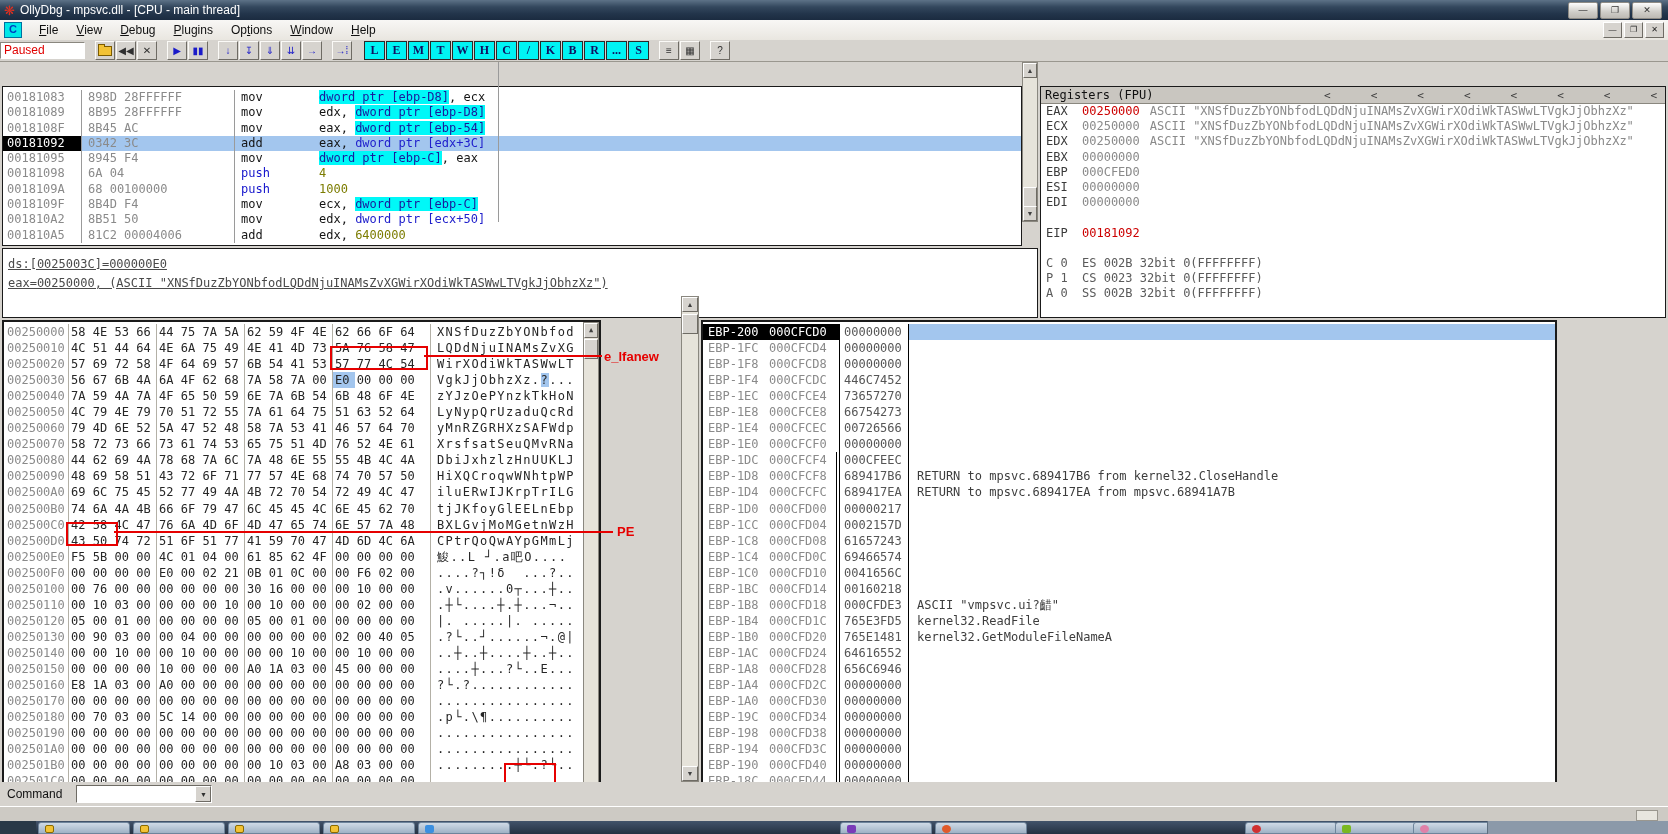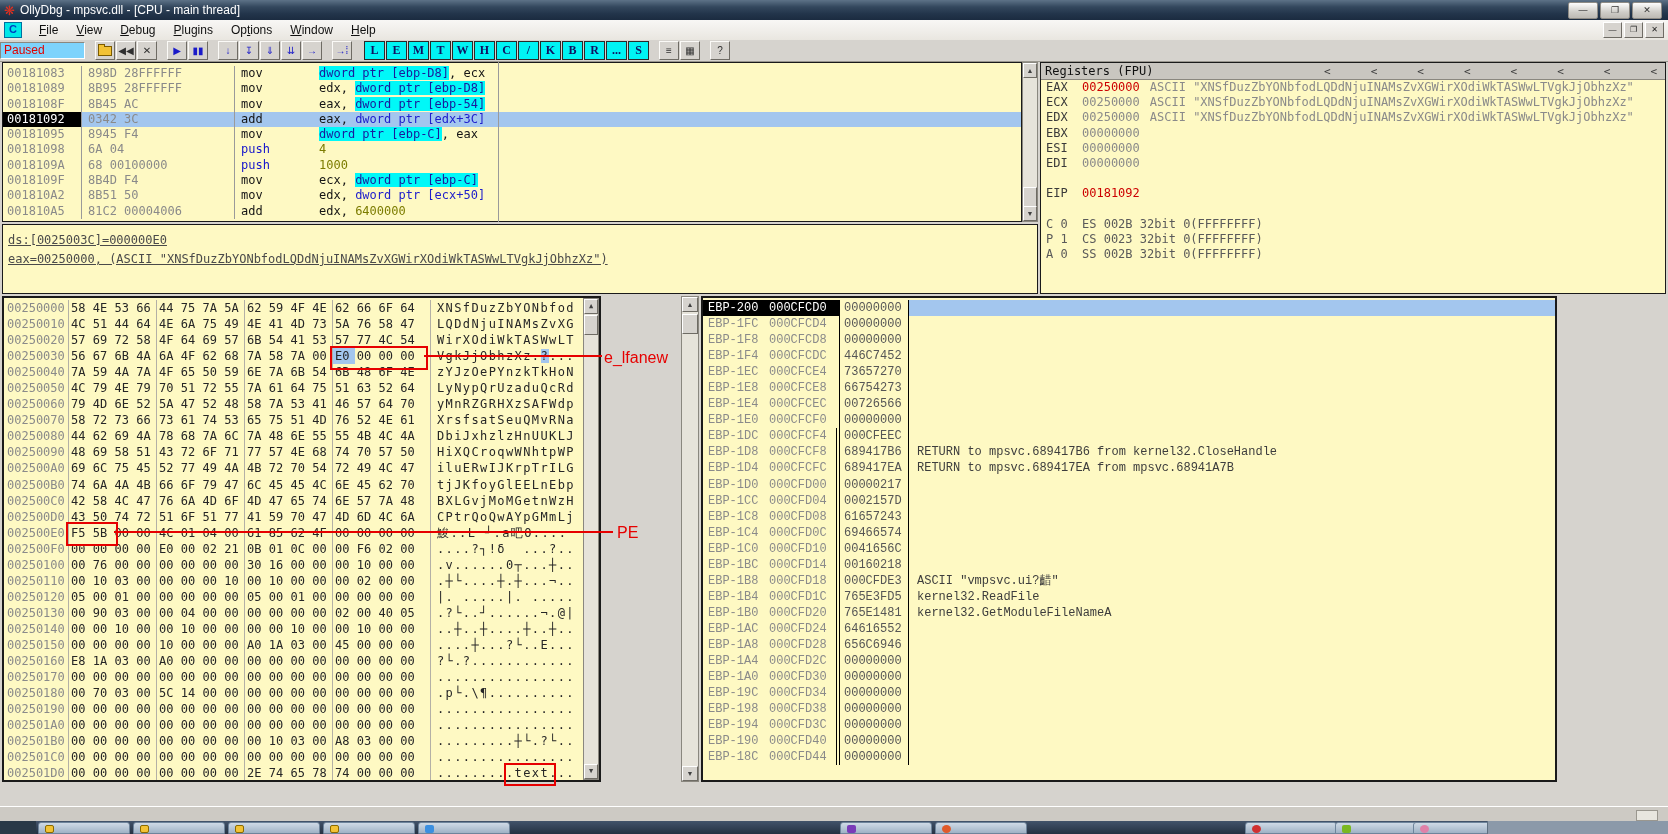--- a/index.html
+++ b/index.html
@@ -23,37 +23,37 @@
     font-weight:bold;text-align:center;line-height:13px;margin:0 8px 0 4px;font-size:11px;}
   .menu-item{padding:2px 9px;color:#101010;}
   .menu-item .u{text-decoration:underline;}
   .mdi-buttons{margin-left:auto;display:flex;gap:2px;padding-right:4px;}
   .mdi-btn{width:17px;height:14px;background:#d6d3ce;border:1px solid #fff;
     border-right-color:#6e6b64;border-bottom-color:#6e6b64;font-size:8px;color:#222;
     text-align:center;line-height:13px;}
   
   .toolbar{position:absolute;left:0;top:40px;width:1668px;height:21px;background:#d6d3ce;
     border-bottom:1px solid #9a978f;display:flex;align-items:center;}
-  .paused-box{width:80px;height:15px;background:#7dd3fc;border:1px solid #8a877f;
+  .paused-box{width:80px;height:15px;background:#ffffff;border:1px solid #8a877f;
     border-right-color:#fff;border-bottom-color:#fff;color:#e00000;padding-left:3px;line-height:14px;}
   .tbtn{width:18px;height:17px;margin-left:1px;background:#d6d3ce;border:1px solid #fbfaf7;
     border-right-color:#6e6b64;border-bottom-color:#6e6b64;display:flex;align-items:center;
     justify-content:center;color:#1a1ac8;font-size:10px;}
   .tbtn.gap{margin-left:10px;}
   .tbtn.dark{color:#303030;}
   .letterbtn{width:19px;height:17px;margin-left:1px;background:#00f4f4;border:1px solid #2a2a2a;
     color:#101060;font-family:"Liberation Serif",serif;font-weight:bold;font-size:12px;
     display:flex;align-items:center;justify-content:center;}
   .letterbtn:first-of-type{margin-left:12px;}
   .icon-folder{display:inline-block;width:12px;height:8px;background:#f2c235;border:1px solid #7c5c00;
     position:relative;}
   .icon-folder::before{content:"";position:absolute;left:-1px;top:-3px;width:5px;height:2px;
     background:#f2c235;border:1px solid #7c5c00;border-bottom:none;}
   
-  .pane{position:absolute;background:#fef9c3;overflow:hidden;}
+  .pane{position:absolute;background:#ffffff;overflow:hidden;margin-top:24px;}
   .disasm-pane{left:2px;top:62px;width:1020px;height:160px;border:1px solid #1a1a1a;padding-top:3px;box-sizing:border-box;}
   .d-row{display:flex;height:15.3px;line-height:15.3px;white-space:pre;}
   .d-addr{width:74px;padding-left:4px;color:#8a8a8a;border-right:1px solid #9a9a9a;}
   .d-bytes{width:146px;padding-left:6px;color:#8a8a8a;border-right:1px solid #9a9a9a;}
   .d-mnem{width:78px;padding-left:6px;}
   .d-ops{flex:1;}
   .d-row.sel{background:#a3c6ee;}
   .d-row.sel .d-addr{background:#000;color:#fff;}
   .c-k{color:#141414;} .c-b{color:#2020cc;} .c-n{color:#7c7c00;}
   .c-hl{background:#00f8f8;color:#1a1a9c;}
@@ -87,35 +87,35 @@
   .h-addr{width:64px;padding-left:3px;color:#8a8a8a;box-sizing:border-box;}
   .h-group{width:88px;display:flex;border-left:1px solid #b3b0a6;box-sizing:border-box;}
   .h-byte{width:22px;color:#262626;padding-left:2px;box-sizing:border-box;}
   .h-byte.sel{background:#a3c6ee;}
   .h-ascii{margin-left:10px;border-left:1px solid #b3b0a6;padding-left:6px;color:#262626;
     letter-spacing:1.4px;white-space:pre;}
   .ascii-sel{background:#a3c6ee;}
   
   .stack-scroll{left:681px;top:296px;width:18px;height:486px;}
   .stack-pane{left:701px;top:296px;width:856px;height:486px;border:2px solid #1a1a1a;box-sizing:border-box;padding-top:2px;}
-  .s-row{display:flex;height:16.05px;line-height:16.05px;white-space:pre;font-family:Liberation Mono, monospace;}
+  .s-row{display:flex;height:16.05px;line-height:16.05px;white-space:pre;}
   .s-left{display:flex;}
   .s-off{width:66px;padding-left:5px;color:#8a8a8a;box-sizing:border-box;}
   .s-addr{width:70px;color:#8a8a8a;}
   .s-val{width:70px;padding-left:4px;color:#555;border-left:1px solid #000;border-right:1px solid #000;
     box-sizing:border-box;position:relative;}
   .s-row.frame .s-val::before{content:"";position:absolute;left:-4px;top:0;bottom:0;width:1px;background:#000;}
   .s-com{flex:1;padding-left:8px;color:#3d3d3d;overflow:hidden;}
   .s-row.sel .s-left{background:#000;}
   .s-row.sel .s-off,.s-row.sel .s-addr{color:#fff;}
   .s-row.sel .s-com{background:#a3c6ee;}
   
   .ann-box{position:absolute;border:2px solid #e60000;background:transparent;}
   .ann-line{position:absolute;height:2px;background:#e60000;}
-  .ann-label{position:absolute;color:#e60000;font-size:16px;font-family:"Liberation Sans",sans-serif;}
+  .ann-label{position:absolute;color:#e60000;font-size:13px;font-family:"Liberation Sans",sans-serif;font-weight:bold;}
   
   .command-bar{position:absolute;left:0;top:782px;width:1668px;height:24px;background:#d6d3ce;
     display:flex;align-items:center;}
   .command-label{margin-left:7px;color:#101010;}
   .combo{margin-left:14px;width:136px;height:18px;background:#fff;border:1px solid #6e6b64;
     border-right-color:#fff;border-bottom-color:#fff;position:relative;box-sizing:border-box;}
   .combo-btn{position:absolute;right:0;top:0;width:16px;height:16px;background:#d6d3ce;
     border:1px solid #fff;border-right-color:#6e6b64;border-bottom-color:#6e6b64;
     font-size:7px;text-align:center;line-height:15px;color:#303030;box-sizing:border-box;}
   .status-bar{position:absolute;left:0;top:806px;width:1668px;height:15px;background:#cdcac4;
@@ -270,20 +270,21 @@
         <span class="chev"></span>
         <span class="chev"></span>
         <span class="chev"></span>
       </span>
     </div>
     <div>
         <div class="r-row"><span class="r-name">EAX</span><span class="r-val red">00250000</span><span class="r-extra">ASCII "XNSfDuzZbYONbfodLQDdNjuINAMsZvXGWirXOdiWkTASWwLTVgkJjObhzXz"</span></div>
         <div class="r-row"><span class="r-name">ECX</span><span class="r-val">00250000</span><span class="r-extra">ASCII "XNSfDuzZbYONbfodLQDdNjuINAMsZvXGWirXOdiWkTASWwLTVgkJjObhzXz"</span></div>
         <div class="r-row"><span class="r-name">EDX</span><span class="r-val">00250000</span><span class="r-extra">ASCII "XNSfDuzZbYONbfodLQDdNjuINAMsZvXGWirXOdiWkTASWwLTVgkJjObhzXz"</span></div>
         <div class="r-row"><span class="r-name">EBX</span><span class="r-val">00000000</span></div>
+        <div class="r-row"><span class="r-name">EBP</span><span class="r-val">000CFED0</span></div>
         <div class="r-row"><span class="r-name">ESI</span><span class="r-val">00000000</span></div>
         <div class="r-row"><span class="r-name">EDI</span><span class="r-val">00000000</span></div>
         <div class="r-gap"></div>
         <div class="r-row"><span class="r-name">EIP</span><span class="r-val red">00181092</span></div>
         <div class="r-gap"></div>
         <div class="r-row"><span class="r-flag">C 0</span><span class="r-seg">ES 002B 32bit 0(FFFFFFFF)</span></div>
         <div class="r-row"><span class="r-flag">P 1</span><span class="r-seg">CS 0023 32bit 0(FFFFFFFF)</span></div>
         <div class="r-row"><span class="r-flag">A 0</span><span class="r-seg">SS 002B 32bit 0(FFFFFFFF)</span></div>
       </div>
   </div>
@@ -369,20 +370,26 @@
   </div>
 
   <div class="ann-box" style="left:330px;top:346px;width:94px;height:20px;"></div>
   <div class="ann-line" style="left:424px;top:355px;width:178px;"></div>
   <div class="ann-label" style="left:604px;top:349px;">e_lfanew</div>
   <div class="ann-box" style="left:66px;top:522px;width:48px;height:20px;"></div>
   <div class="ann-line" style="left:114px;top:531px;width:499px;"></div>
   <div class="ann-label" style="left:617px;top:524px;">PE</div>
   <div class="ann-box" style="left:504px;top:763px;width:48px;height:19px;"></div>
 
+  <div class="command-bar">
+    <span class="command-label">Command</span>
+    <span class="combo">
+      <span class="combo-btn">▼</span>
+    </span>
+  </div>
 
   <div class="status-bar">
     <span class="status-grip"></span>
   </div>
 
   <div class="taskbar">
     <div class="tb-start"></div>
     <div>
         <div class="tb-btn" style="left: 38px;">
           <span class="tb-ic folder"></span>

